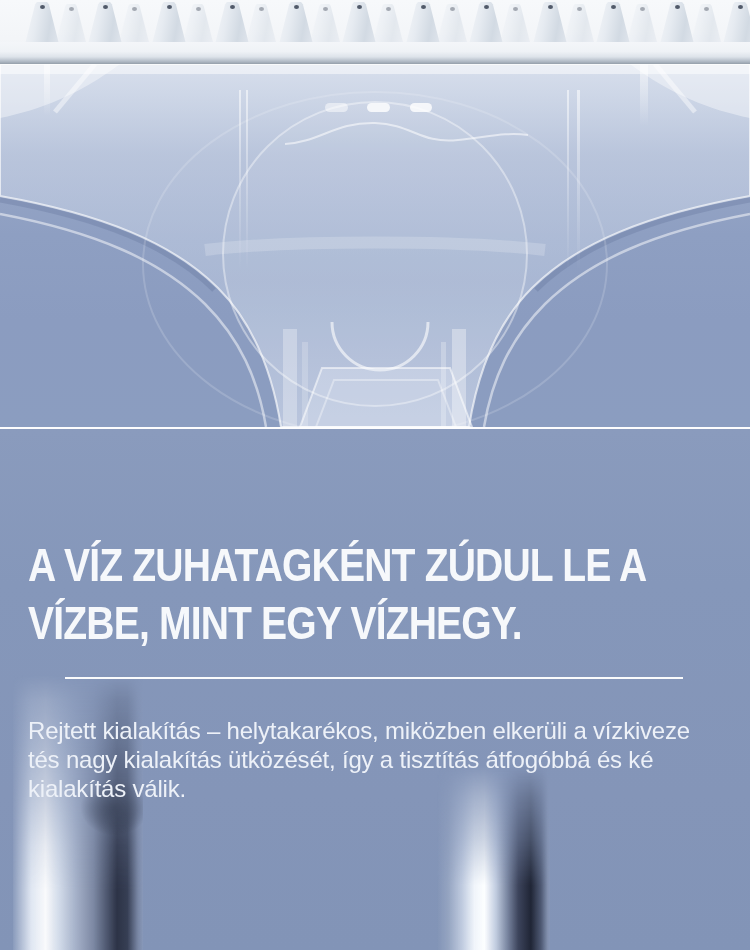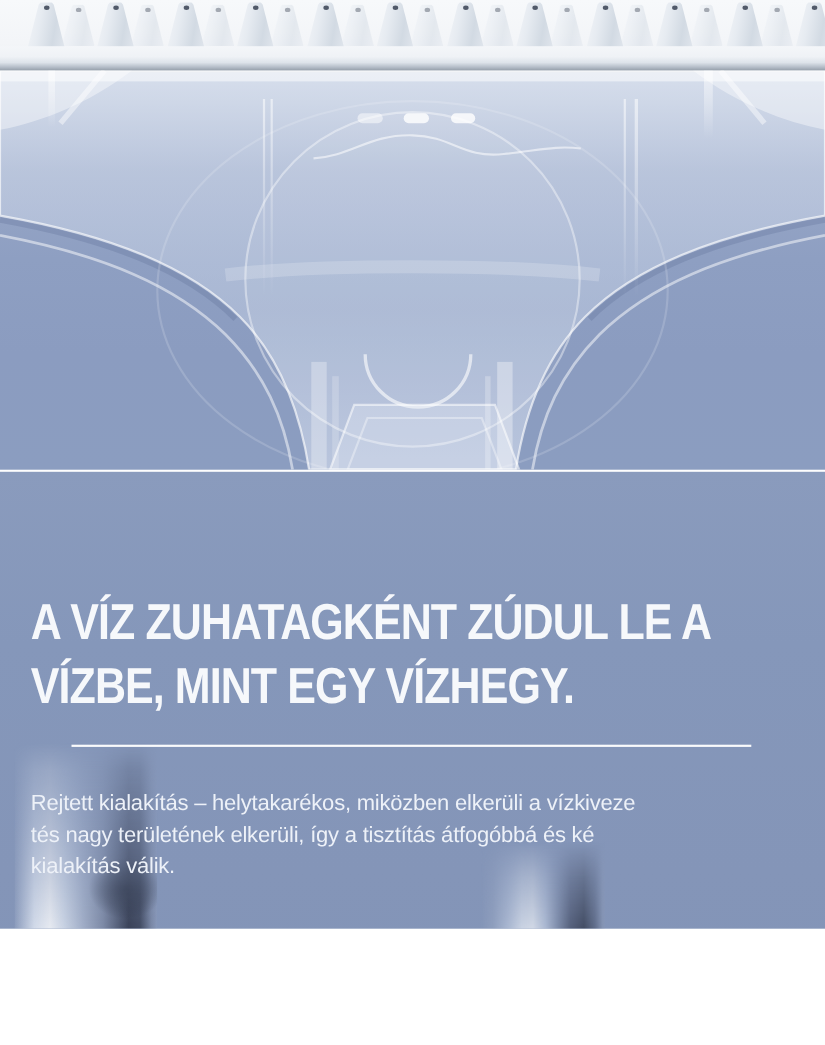--- a/index.html
+++ b/index.html
@@ -1,17 +1,17 @@
 <!DOCTYPE html>
 <html><head>
 <meta charset="utf-8">
 <style>
   html,body{margin:0;padding:0;}
   body{width:750px;height:950px;overflow:hidden;font-family:"Liberation Sans","DejaVu Sans",sans-serif;}
-  .page{position:relative;width:750px;height:844px;background:#8597ba;overflow:hidden;}
+  .page{position:relative;width:750px;height:950px;background:#8597ba;overflow:hidden;}
 
   
   .hero{position:absolute;left:0;top:0;width:750px;height:427px;overflow:hidden;
         background:linear-gradient(180deg,#9dabc9 0%,#a7b4cf 10%,#a3b1cc 22%,#97a6c6 38%,#8e9fc2 55%,#8b9cc0 75%,#8b9dc0 100%);}
   .nozzle-strip{position:absolute;left:0;top:0;width:750px;height:64px;
         background:linear-gradient(180deg,#f7f9fb 0%,#f3f5f8 60%,#eef1f5 100%);}
   .cone{position:absolute;top:2px;width:36px;height:46px;
         clip-path:polygon(36% 0%,64% 0%,69% 5%,100% 100%,0% 100%,31% 5%);
         background:linear-gradient(100deg,#f4f6f9 0%,#e6ebf1 35%,#d2dae3 68%,#e2e7ee 100%);}
   .cone::after{content:"";position:absolute;left:50%;top:3px;width:5px;height:4px;margin-left:-2px;
@@ -46,21 +46,21 @@
           rgba(246,250,254,.95) 33%, rgba(252,254,255,1) 42%, rgba(201,211,229,.9) 52%,
           rgba(122,134,160,.9) 62%, rgba(56,63,86,.95) 72%, rgba(26,31,46,.95) 83%,
           rgba(72,82,107,.9) 92%, rgba(132,144,170,.6) 98%, rgba(150,160,185,.25) 100%);
         -webkit-mask:linear-gradient(180deg,transparent 0%,rgba(0,0,0,.3) 18%,rgba(0,0,0,.6) 40%,#000 65%);
         mask:linear-gradient(180deg,transparent 0%,rgba(0,0,0,.3) 18%,rgba(0,0,0,.6) 40%,#000 65%);}
 
   .headline{position:absolute;left:28px;top:107px;color:#f6f8fb;font-weight:700;
         font-size:46px;line-height:58px;letter-spacing:-1px;white-space:nowrap;
         transform:scaleX(.85);transform-origin:0 0;}
   .divider{position:absolute;left:65px;top:248px;width:618px;height:2px;background:rgba(255,255,255,.96);}
-  .body-copy{position:absolute;left:28px;top:287px;color:#edf1f8;font-size:20px;line-height:29px;
+  .body-copy{position:absolute;left:28px;top:287px;color:#edf1f8;font-size:24px;line-height:29px;
         letter-spacing:-.2px;white-space:nowrap;}
 </style>
 </head>
 <body>
 
 <div class="page">
 
   <div class="hero">
     <div class="nozzle-strip">
       <div class="cone back" style="left:56px"></div>
@@ -155,18 +155,18 @@
 
     <div class="headline">
       <div>A VÍZ ZUHATAGKÉNT ZÚDUL LE A</div>
       <div>VÍZBE, MINT EGY VÍZHEGY.</div>
     </div>
 
     <div class="divider"></div>
 
     <div class="body-copy">
       <div>Rejtett kialakítás – helytakarékos, miközben elkerüli a vízkiveze</div>
-      <div>tés nagy területének elkerüli, így a tisztítás átfogóbbá és ké</div>
+      <div>tés nagy kialakítás ütközését, így a tisztítás átfogóbbá és ké</div>
       <div>kialakítás válik.</div>
     </div>
   </div>
 
 </div>
 
 </body></html>

